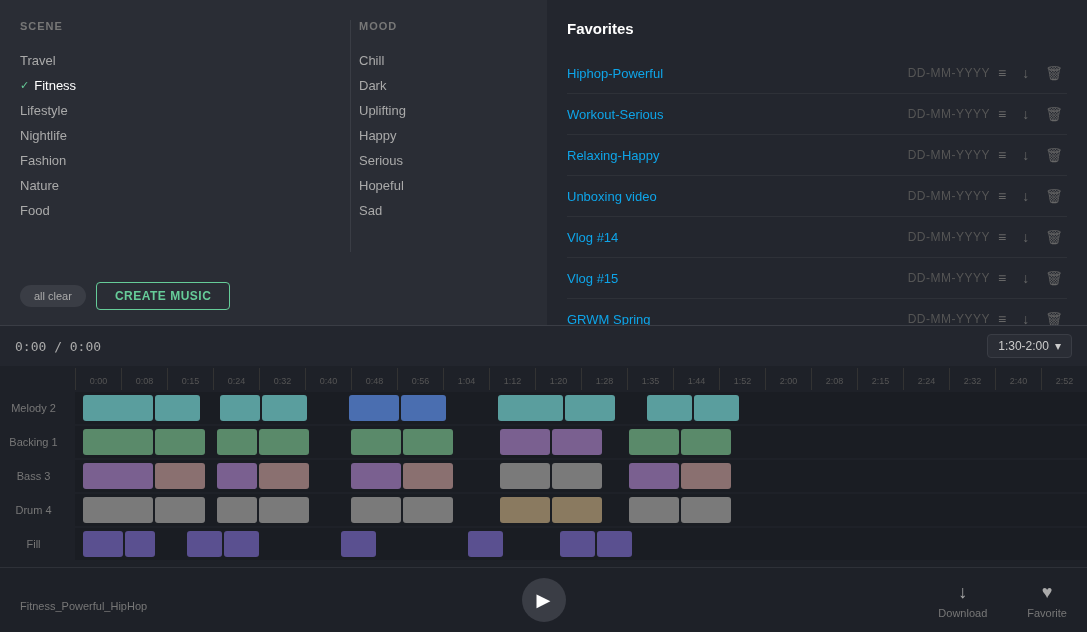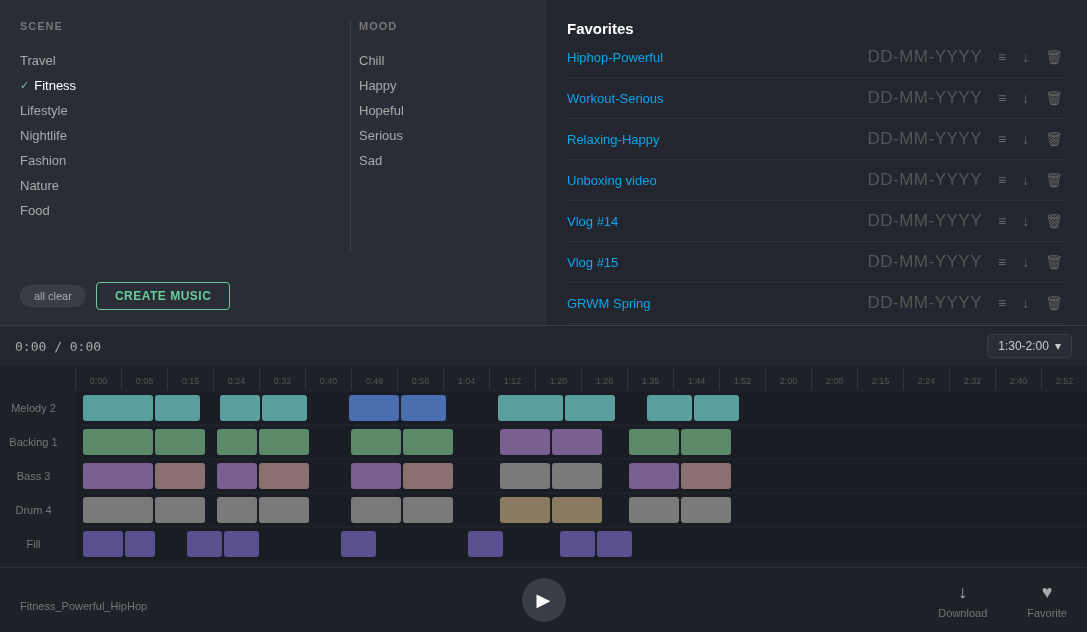--- a/index.html
+++ b/index.html
@@ -132,40 +132,40 @@
       top: 0;
       bottom: 0;
       overflow-y: auto;
       z-index: 10;
     }
 
     .favorites-title {
       font-size: 15px;
       font-weight: 600;
       color: #fff;
-      margin-bottom: 0;
+      margin-bottom: 16px;
     }
 
     .favorite-item {
       display: flex;
       align-items: center;
       padding: 10px 0;
       border-bottom: 1px solid #2e3138;
     }
 
     .favorite-name {
       flex: 1;
       color: #0ea5e9;
       font-size: 13px;
     }
 
     .favorite-date {
       color: #555;
-      font-size: 17px;
-      margin-right: 12px;
+      font-size: 12px;
+      margin-right: 4px;
       letter-spacing: 0.5px;
     }
 
     .fav-actions {
       display: flex;
       gap: 8px;
       align-items: center;
     }
 
     .fav-action-btn {
@@ -366,27 +366,33 @@
 
         <div class="divider-v"></div>
 
         <div class="column">
           <div class="column-header">MOOD</div>
           <div>
             <div class="column-item">
                 <span>Chill</span>
               </div>
             <div class="column-item">
+                <span>Dark</span>
+              </div>
+            <div class="column-item">
+                <span>Uplifting</span>
+              </div>
+            <div class="column-item">
                 <span>Happy</span>
               </div>
             <div class="column-item">
+                <span>Serious</span>
+              </div>
+            <div class="column-item">
                 <span>Hopeful</span>
-              </div>
-            <div class="column-item">
-                <span>Serious</span>
               </div>
             <div class="column-item">
                 <span>Sad</span>
               </div>
           </div>
         </div>
 
         <div class="divider-v"></div>
 
         <div class="column">

